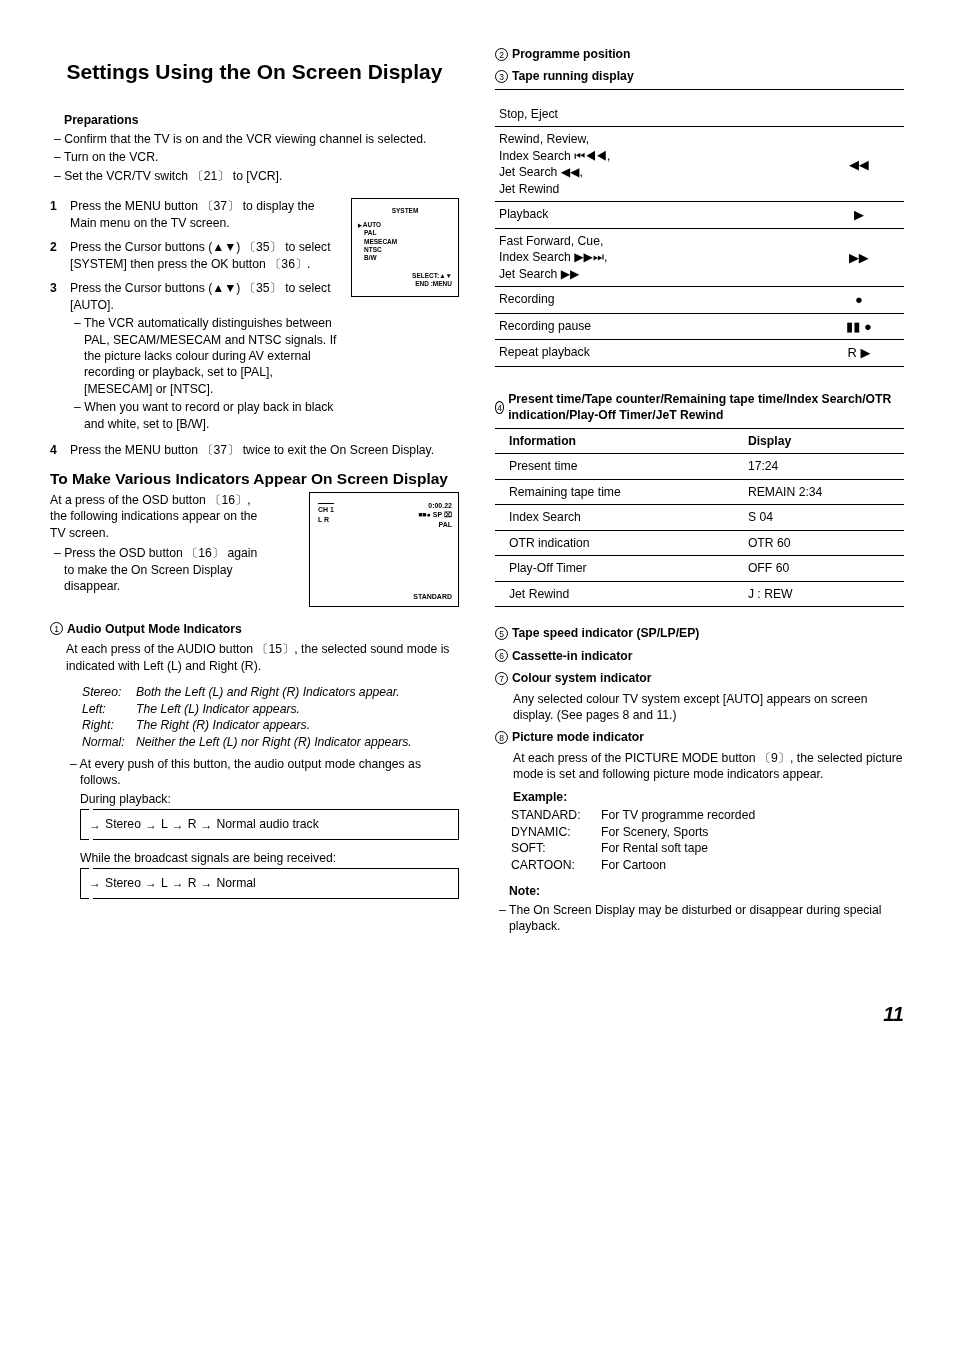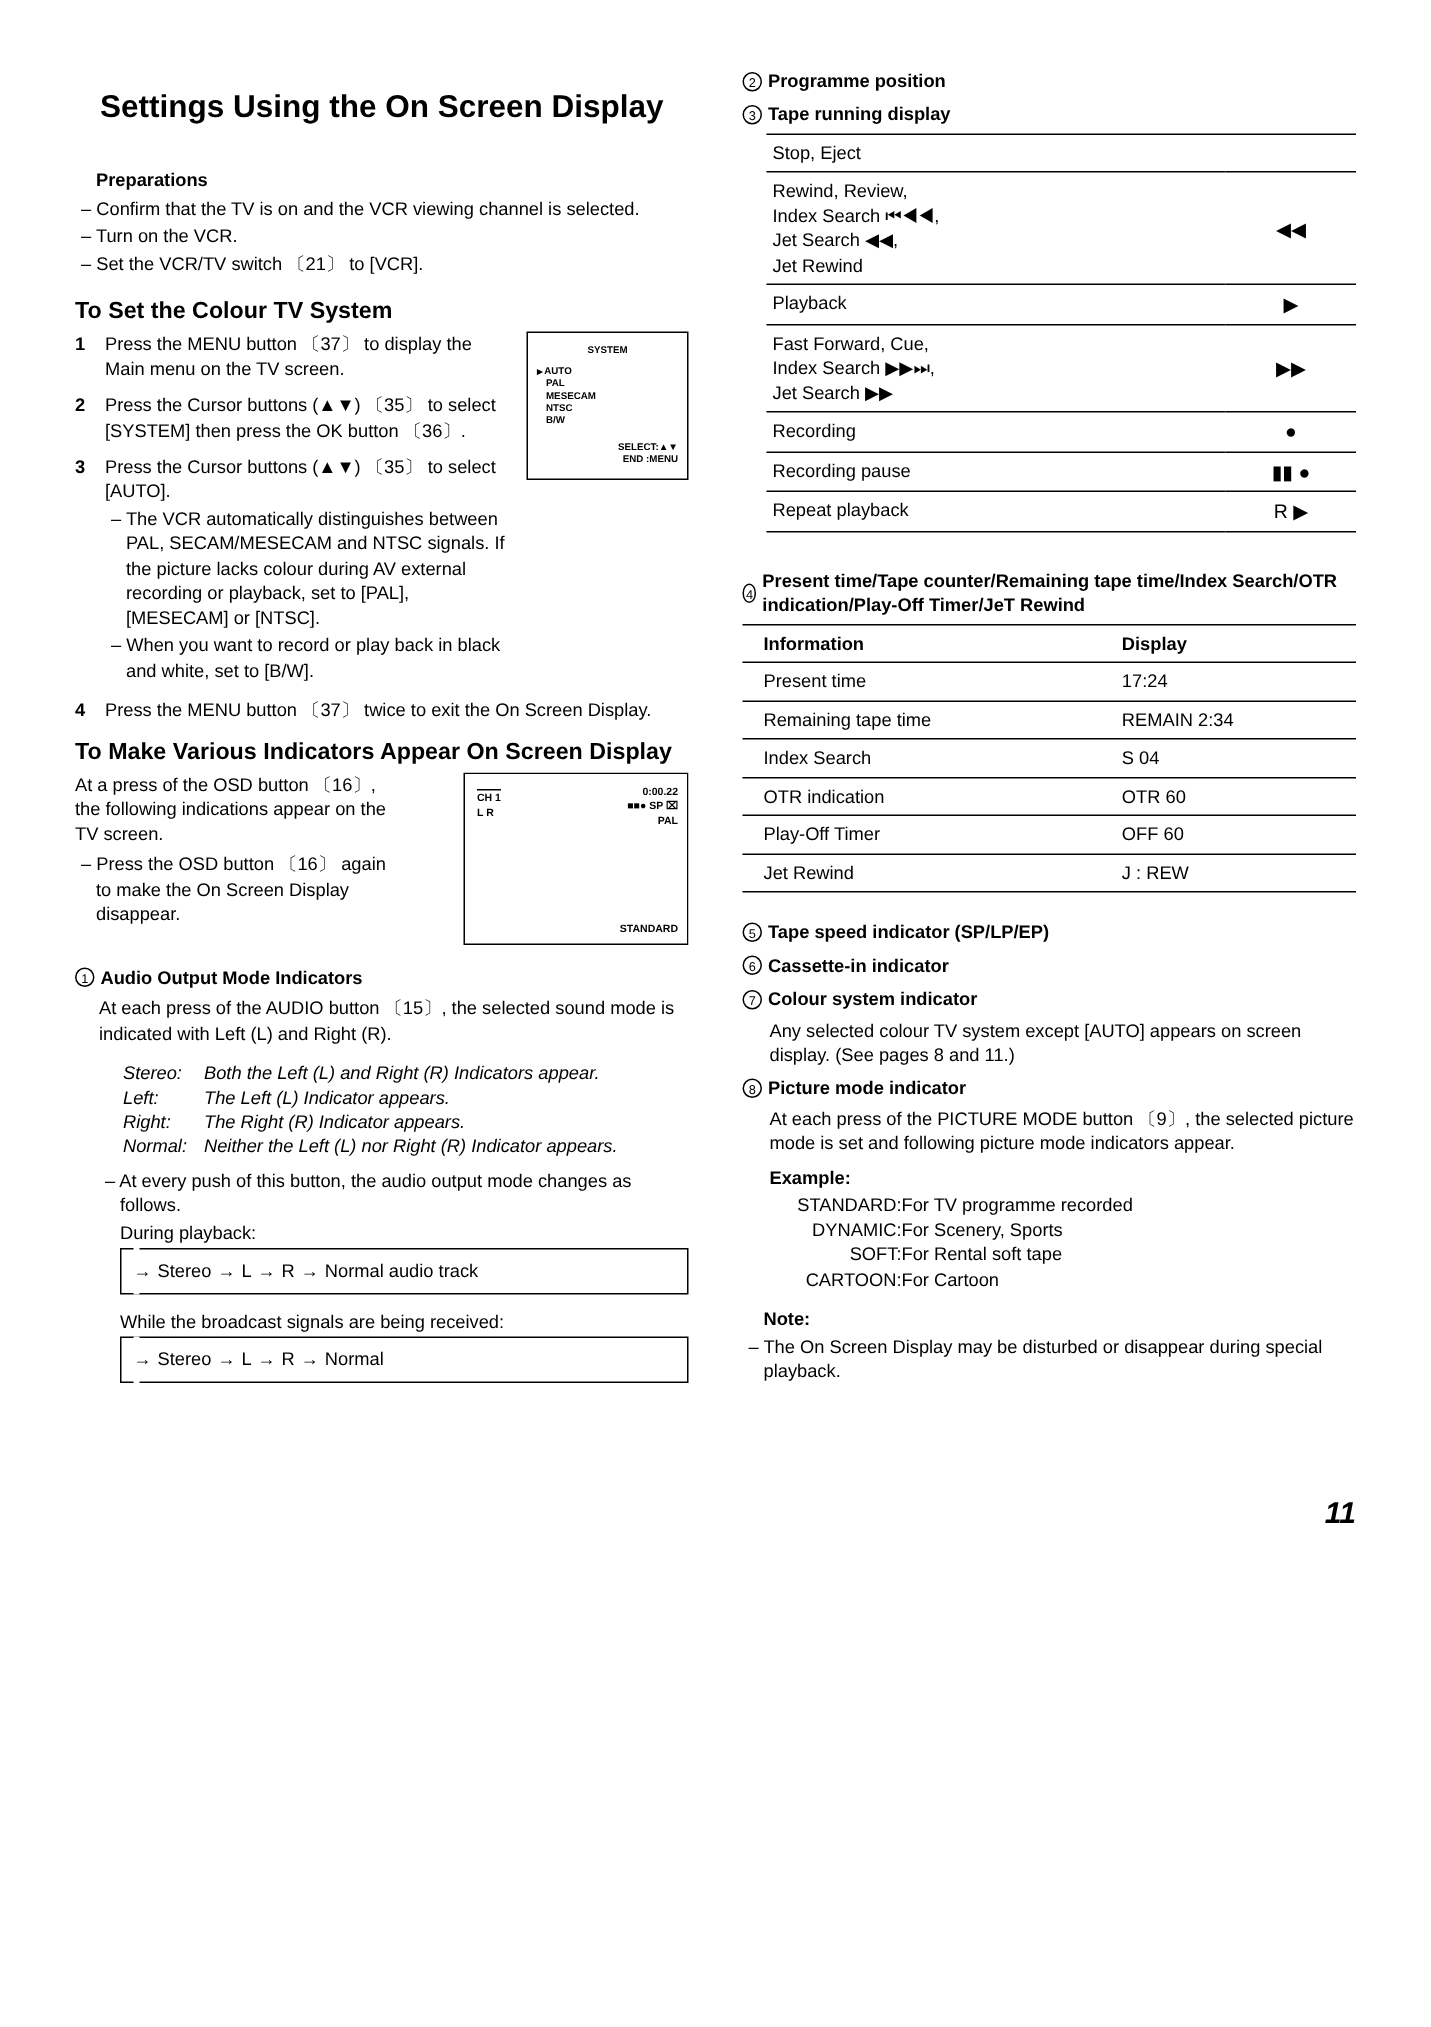--- a/index.html
+++ b/index.html
@@ -79,22 +79,22 @@
   }
   table.tape th, table.tape td {
     border-bottom: 1px solid #000; padding: 4px 4px; text-align: left; vertical-align: top;
   }
   table.tape thead th:last-child, table.tape td:last-child { text-align: center; }
   table.info { width: 100%; border-collapse: collapse; margin-bottom: 10px;}
   table.info th, table.info td { border-bottom: 0.7px solid #000; padding: 4px 6px; }
   table.info thead th { border-bottom: 1.5px solid #000; border-top: 1.5px solid #000; font-weight: bold;}
   table.info th:first-child, table.info td:first-child { text-align: left; padding-left: 14px;}
   table.info th:last-child, table.info td:last-child { text-align: left; }
-  .toprule { border-top: 1.5px solid #000; padding-top:0; margin-top:4px;margin-left:16px;}
-  .picmodes { margin: 2px 0 10px 16px; text-align: right;}
+  .toprule { border-top: 1.5px solid #000; padding-top:12px; margin-top:4px;}
+  .picmodes { margin: 2px 0 10px 16px;}
   .picmodes div { display:flex;}
   .picmodes .k { width: 90px;}
 
   .page-num {
     text-align: right; font-style: italic; font-weight: bold; font-size: 20px;
     margin-top: 64px;
   }
   .sym { font-family: "Arial", sans-serif; font-size: 13px;}
 </style>
 </head>
@@ -105,21 +105,20 @@
   <div class="col">
     <div class="main-title">Settings Using the On Screen Display</div>
 
     <div class="bold">Preparations</div>
     <ul class="prep-list">
       <li class="dash">Confirm that the TV is on and the VCR viewing channel is selected.</li>
       <li class="dash">Turn on the VCR.</li>
       <li class="dash">Set the VCR/TV switch 〔21〕 to [VCR].</li>
     </ul>
 
-    <h3 class="section">To Set the Colour TV System</h3>
 
     <div class="osd-box">
       <div class="t">SYSTEM</div>
       <div class="opts">
         <div>AUTO</div>
         <div>PAL</div>
         <div>MESECAM</div>
         <div>NTSC</div>
         <div>B/W</div>
       </div>

